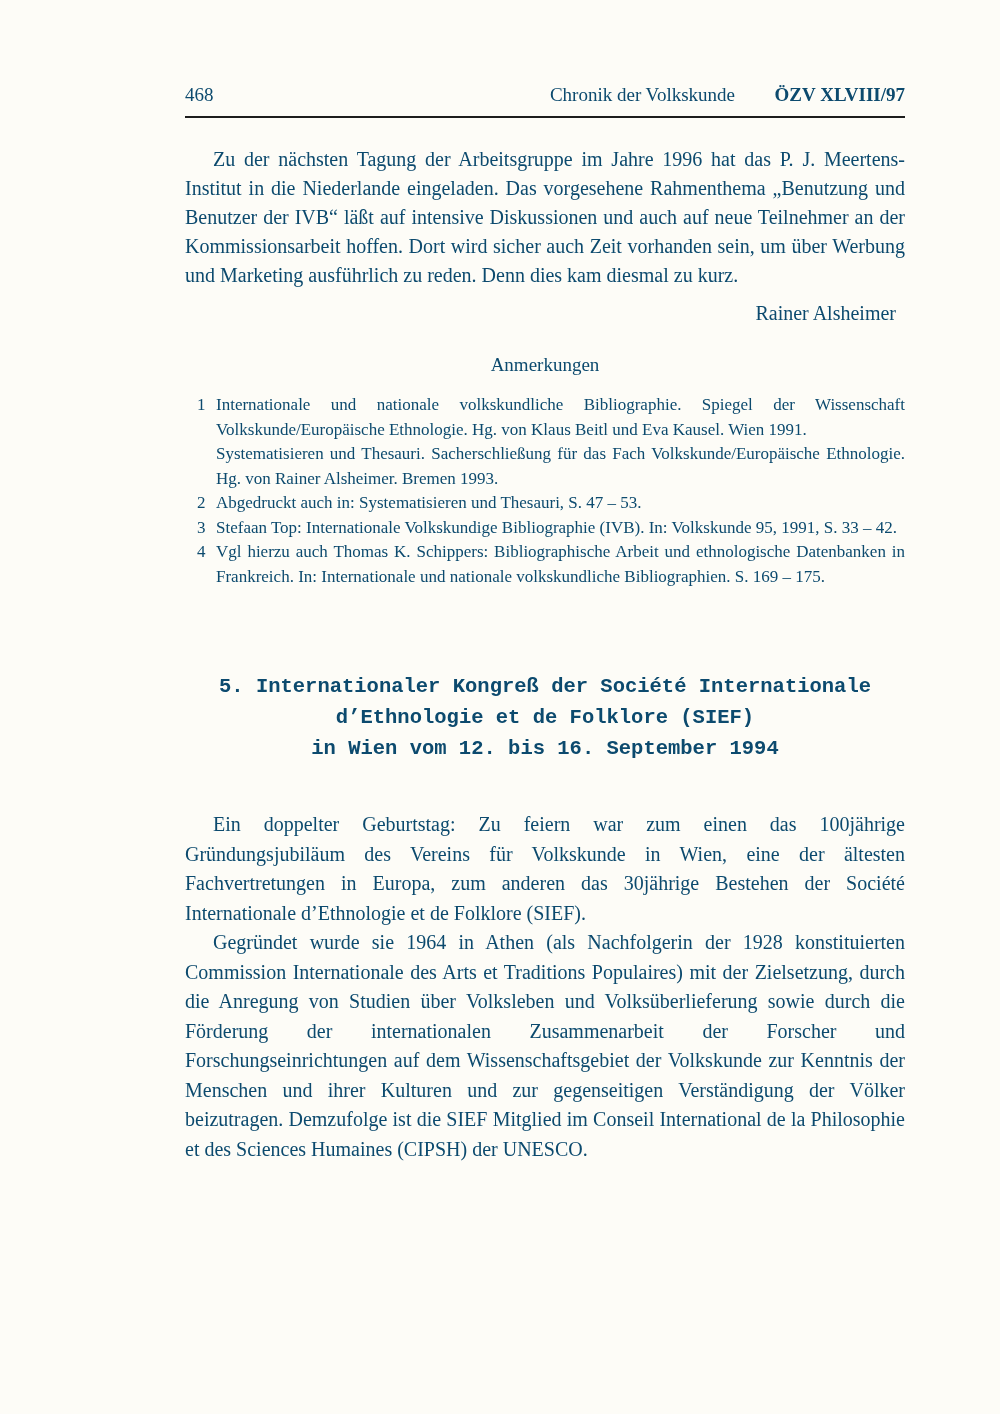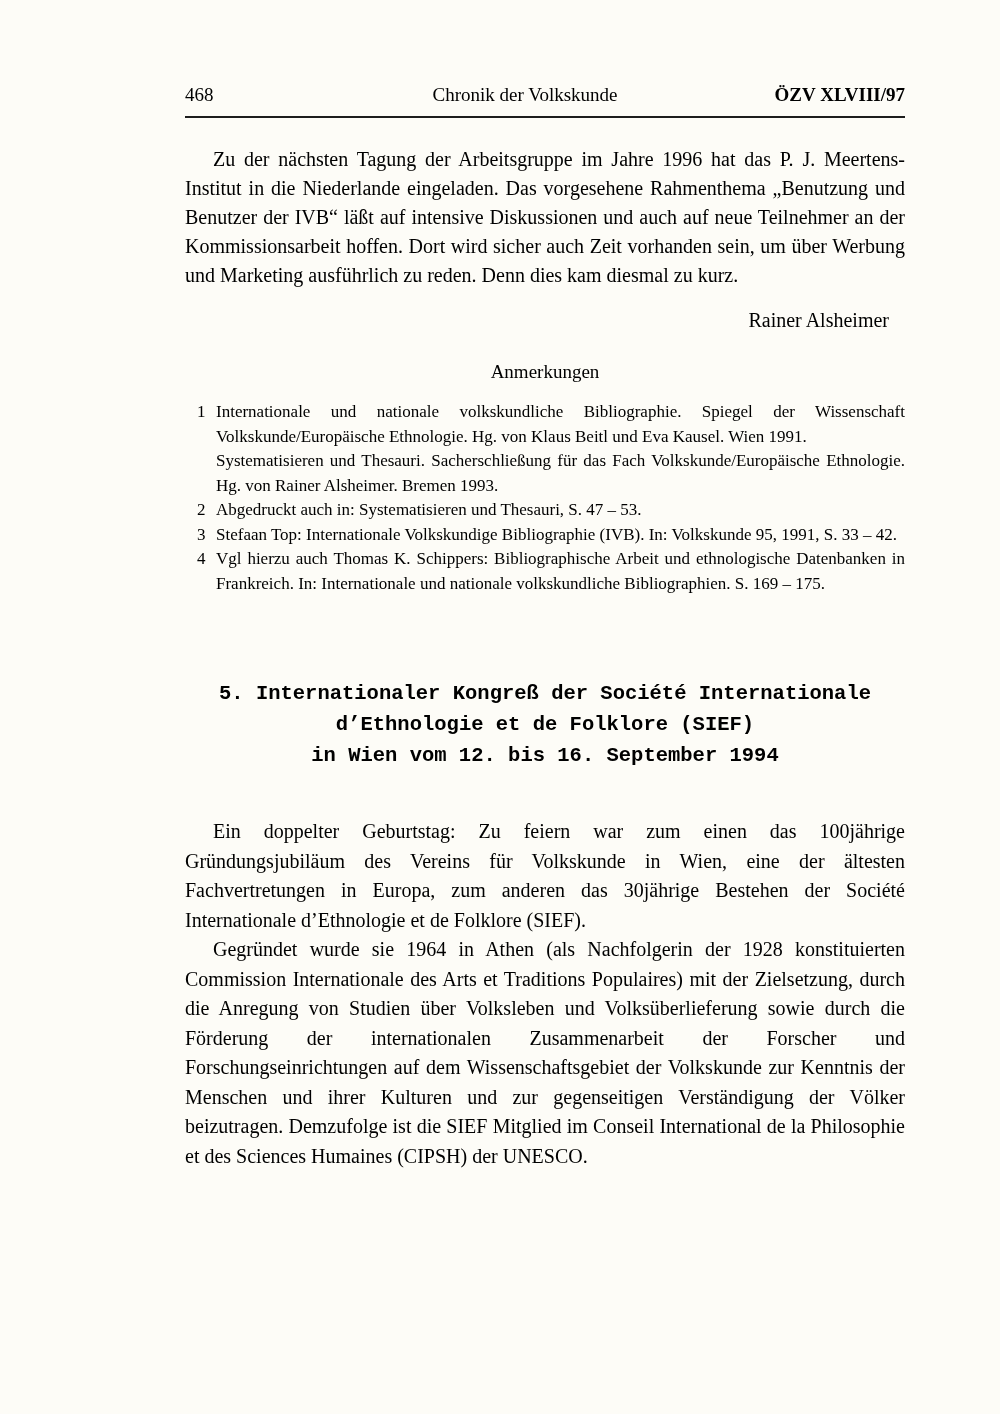--- a/index.html
+++ b/index.html
@@ -7,47 +7,47 @@
     padding: 0;
     background: #e9e7e1;
   }
   .page {
     position: relative;
     width: 1000px;
     height: 1414px;
     margin: 0 auto;
     box-sizing: border-box;
     background: #fdfcf7;
-    color: #000000;
+    color: #0c4a6e;
     font-family: "Liberation Serif", "DejaVu Serif", serif;
     padding: 84px 95px 40px 185px;
     overflow: hidden;
   }
   
   .running-header {
     display: flex;
     align-items: baseline;
     font-size: 19px;
     padding-bottom: 10px;
     border-bottom: 2.5px solid #1d1d1d;
   }
   .header-left  { width: 130px; }
-  .header-center{ flex: 1; text-align: center; }
+  .header-center{ flex: 1; text-align: right; }
   .header-right { width: 170px; text-align: right; font-weight: bold; }
 
   
   .intro-paragraph {
     margin: 27px 0 0 0;
     font-size: 20px;
     line-height: 29px;
     text-align: justify;
     text-indent: 28px;
   }
   .signature {
-    margin: 16px;
+    margin: 9px;
     font-size: 20px;
     line-height: 29px;
     text-align: right;
   }
 
   
   .notes-heading {
     margin: 26px 0 17px 0;
     font-size: 19px;
     font-weight: normal;

